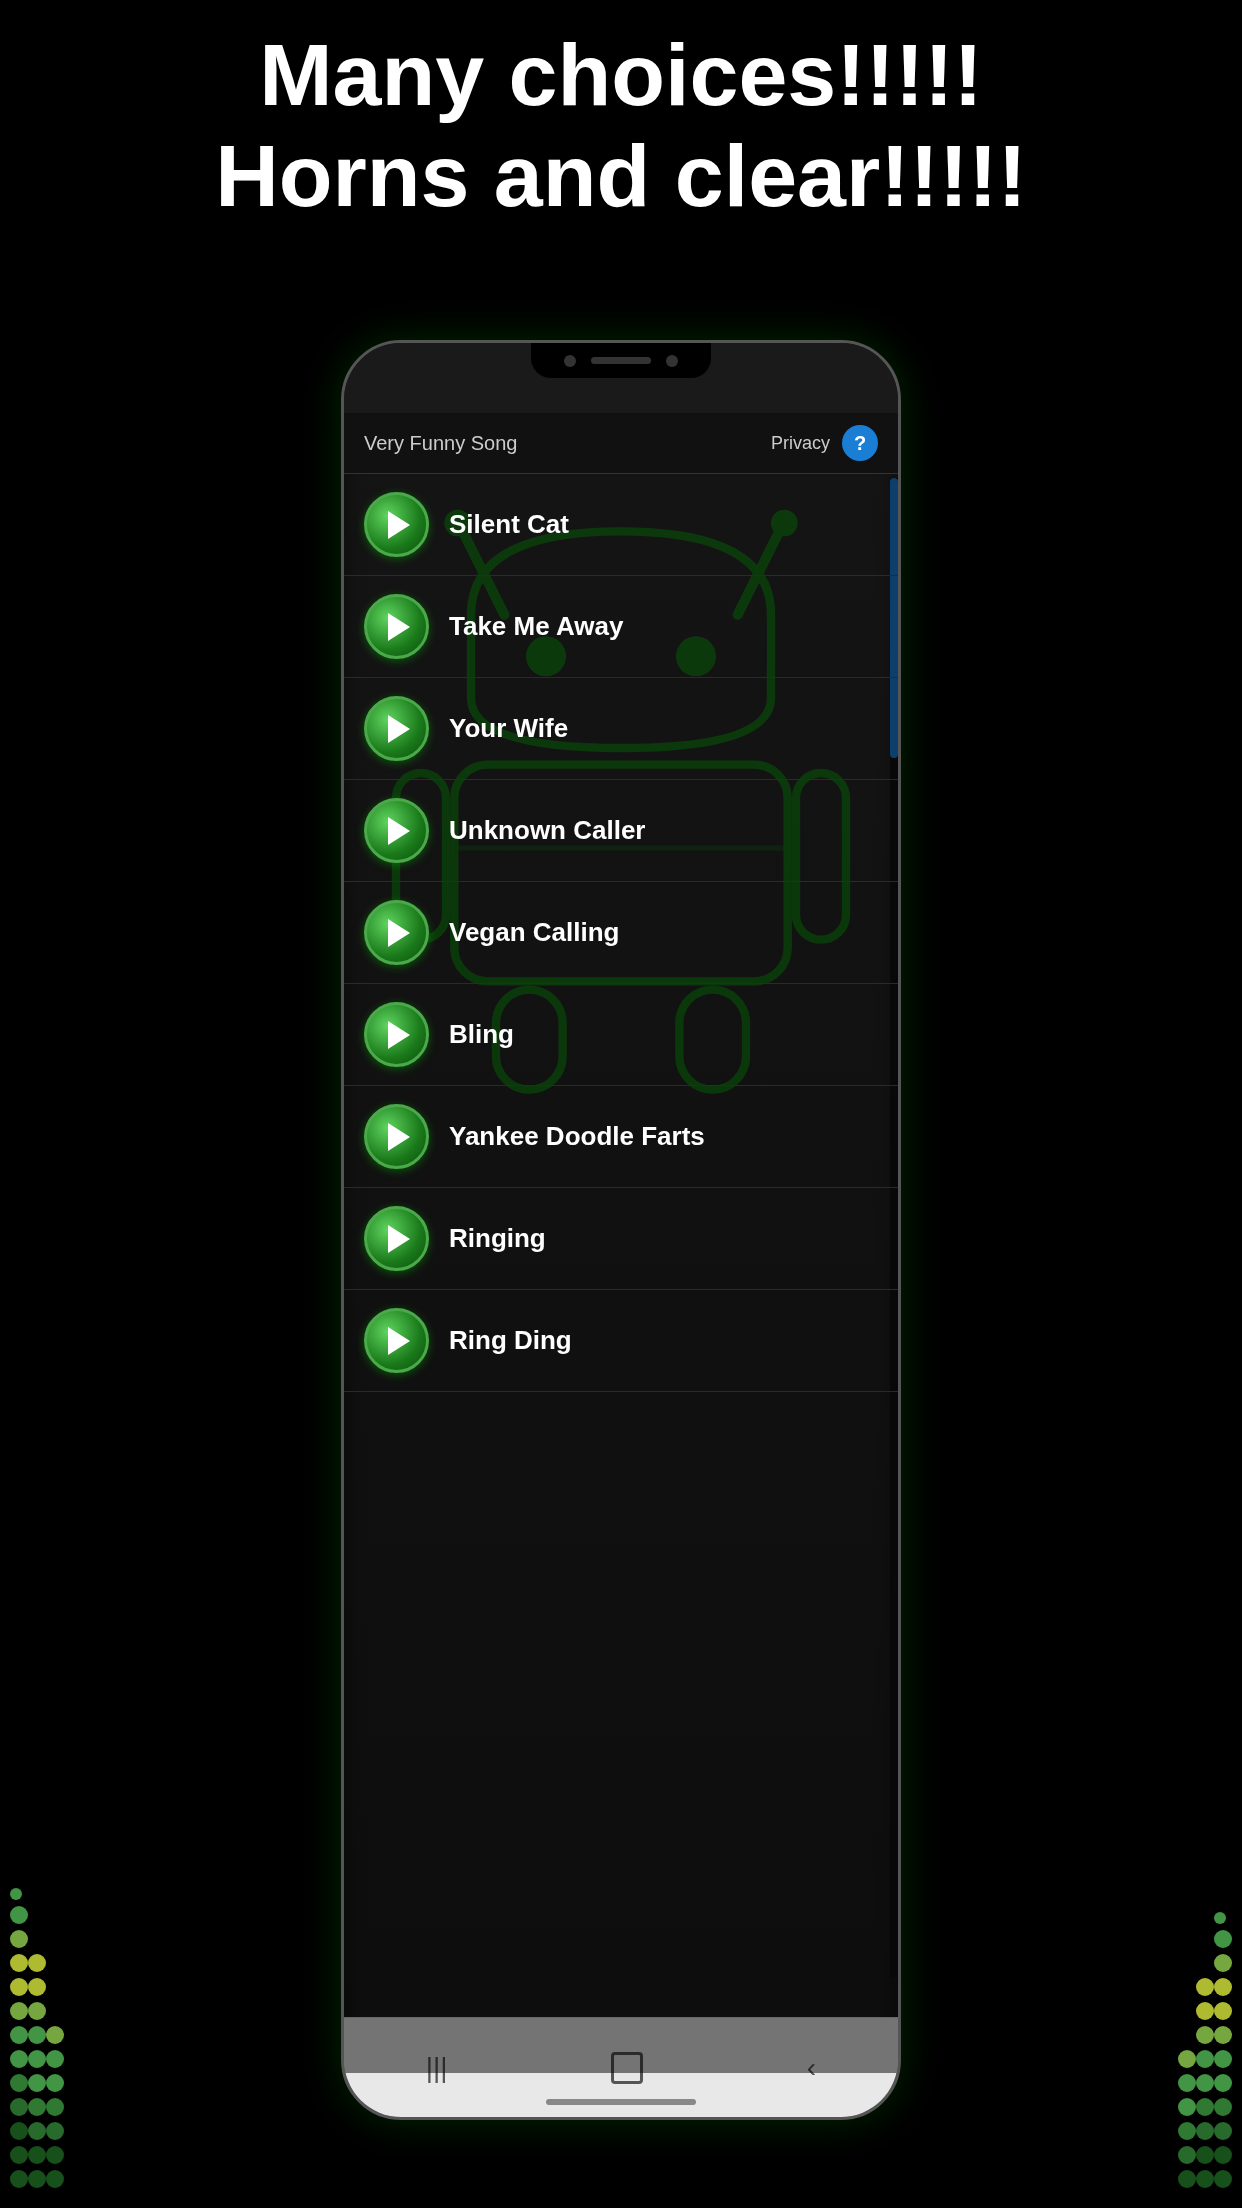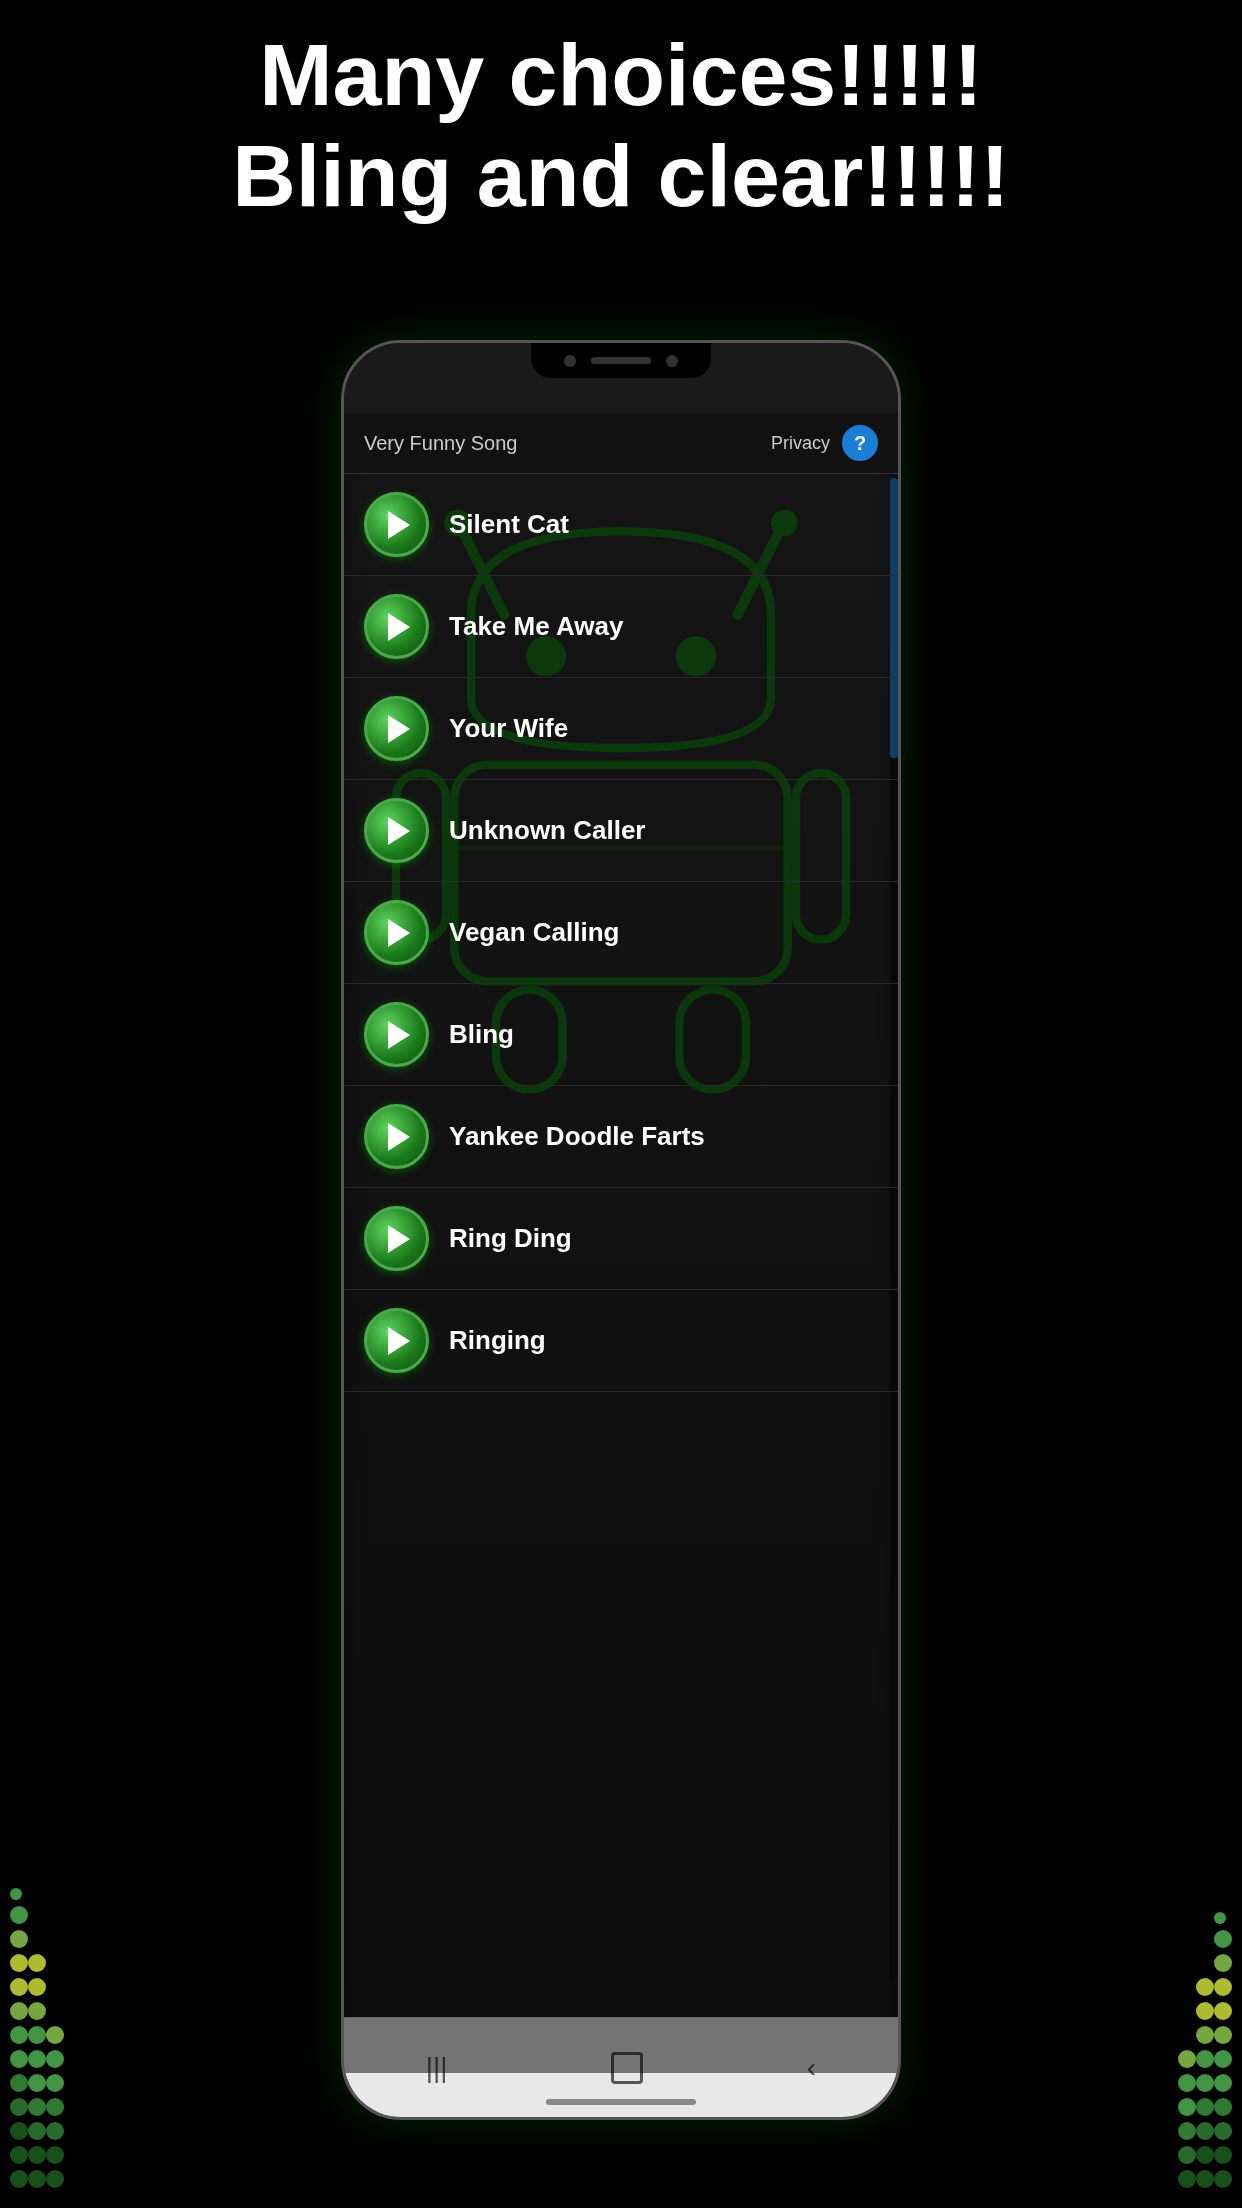--- a/index.html
+++ b/index.html
@@ -373,21 +373,21 @@
     <div class="eq-dot" style="background:#4caf50"></div>
     <div class="eq-dot" style="background:#388e3c"></div>
     <div class="eq-dot" style="background:#2e7d32"></div>
     <div class="eq-dot" style="background:#1b5e20"></div>
     <div class="eq-dot" style="background:#1b5e20"></div>
   </div>
 </div>
 
 <div class="title-area">
   <h1>Many choices!!!!!</h1>
-  <h1>Bling and clear!!!!!</h1>
+  <h1>Horns and clear!!!!!</h1>
 </div>
 
 <div class="phone-frame">
   <div class="phone-vol-up"></div>
   <div class="phone-vol-down"></div>
   <div class="phone-power"></div>
 
   <div class="phone-notch">
     <div class="notch-cutout">
       <div class="notch-dot"></div>
@@ -461,25 +461,25 @@
       <div class="song-item">
         <div class="play-btn"></div>
         <span class="song-name">Bling</span>
       </div>
       <div class="song-item">
         <div class="play-btn"></div>
         <span class="song-name">Yankee Doodle Farts</span>
       </div>
       <div class="song-item">
         <div class="play-btn"></div>
+        <span class="song-name">Ringing</span>
+      </div>
+      <div class="song-item">
+        <div class="play-btn"></div>
         <span class="song-name">Ring Ding</span>
-      </div>
-      <div class="song-item">
-        <div class="play-btn"></div>
-        <span class="song-name">Ringing</span>
       </div>
     </div>
 
   <div class="phone-nav">
     <div class="nav-icon">
       <span>|||</span>
     </div>
     <div class="nav-icon">
       <span style="width:32px;height:32px;border:3px solid #555;display:inline-block;border-radius:4px;"></span>
     </div>

